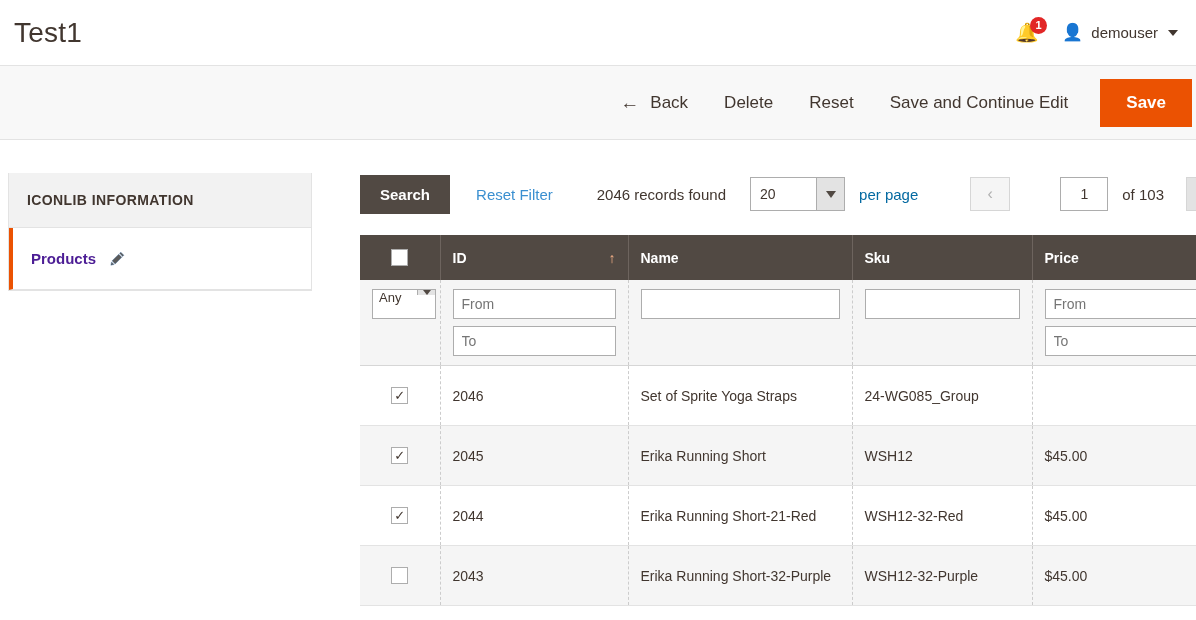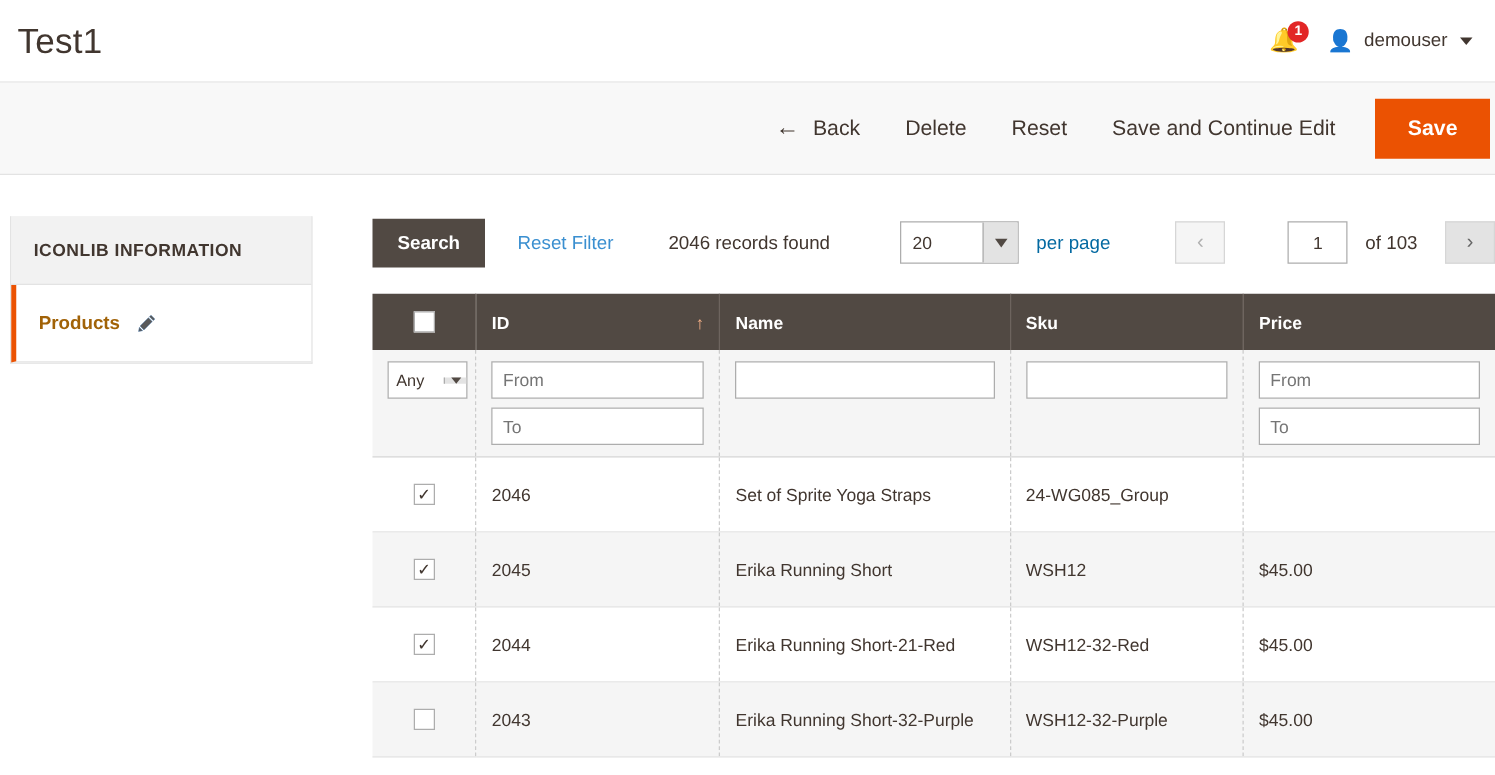--- a/index.html
+++ b/index.html
@@ -106,21 +106,21 @@
 
   
   .page-body {
     display: flex;
     align-items: flex-start;
     padding-top: 33px;
   }
 
   
   .sidebar {
-    width: 242px;
+    width: 304px;
     margin-left: 8px;
     background: #f2f2f2;
     border: 1px solid #e3e3e3;
     border-top: none;
     flex: 0 0 auto;
   }
   .sidebar-title {
     padding: 19px 18px;
     font-size: 14px;
     font-weight: bold;
@@ -135,21 +135,21 @@
     color: #7c7c7c;
     background: #f2f2f2;
     border-bottom: 1px solid #e3e3e3;
     cursor: pointer;
     display: flex;
     align-items: center;
     gap: 14px;
   }
   .sidebar-item.active {
     background: #ffffff;
-    color: #a16207;
+    color: #4c1d95;
     font-weight: bold;
     border-left: 4px solid #eb5202;
     padding-top: 22px;
     padding-bottom: 22px;
     border-bottom: 1px solid #e3e3e3;
   }
   .pencil-icon { display: inline-block; width: 15px; height: 15px; }
 
   
   .grid-area {
@@ -294,21 +294,21 @@
     height: 30px;
     border: 1px solid #adadad;
     background: #ffffff;
     font-family: inherit;
     font-size: 14px;
     color: #41362f;
     padding: 0 8px;
   }
   .filter-input + .filter-input { margin-top: 7px; }
   .any-select {
-    display: flex; align-items: center;
+    display: flex; align-items: flex-start;
     border: 1px solid #adadad;
     background: #ffffff;
     height: 30px;
     width: 64px;
     cursor: pointer;
   }
   .any-value {
     flex: 1 1 auto; display: flex; align-items: center;
     padding-left: 6px; font-size: 13px; color: #41362f;
   }

